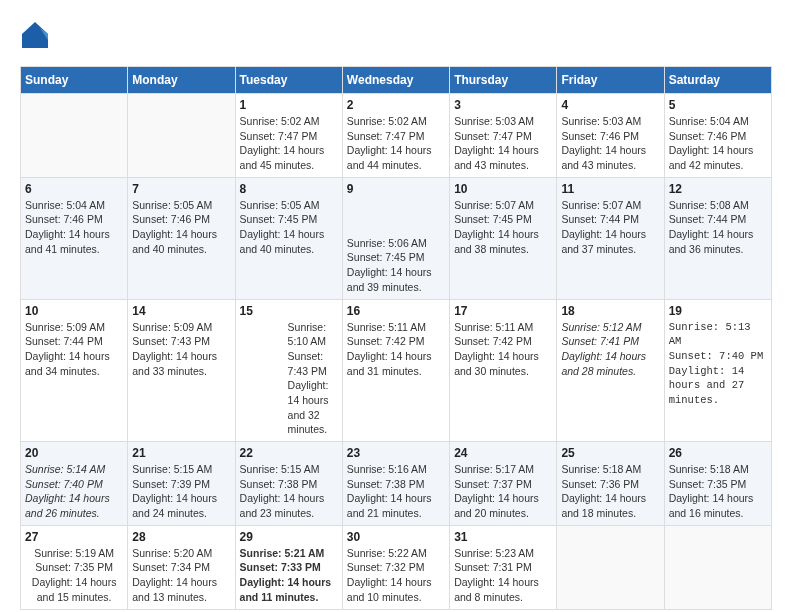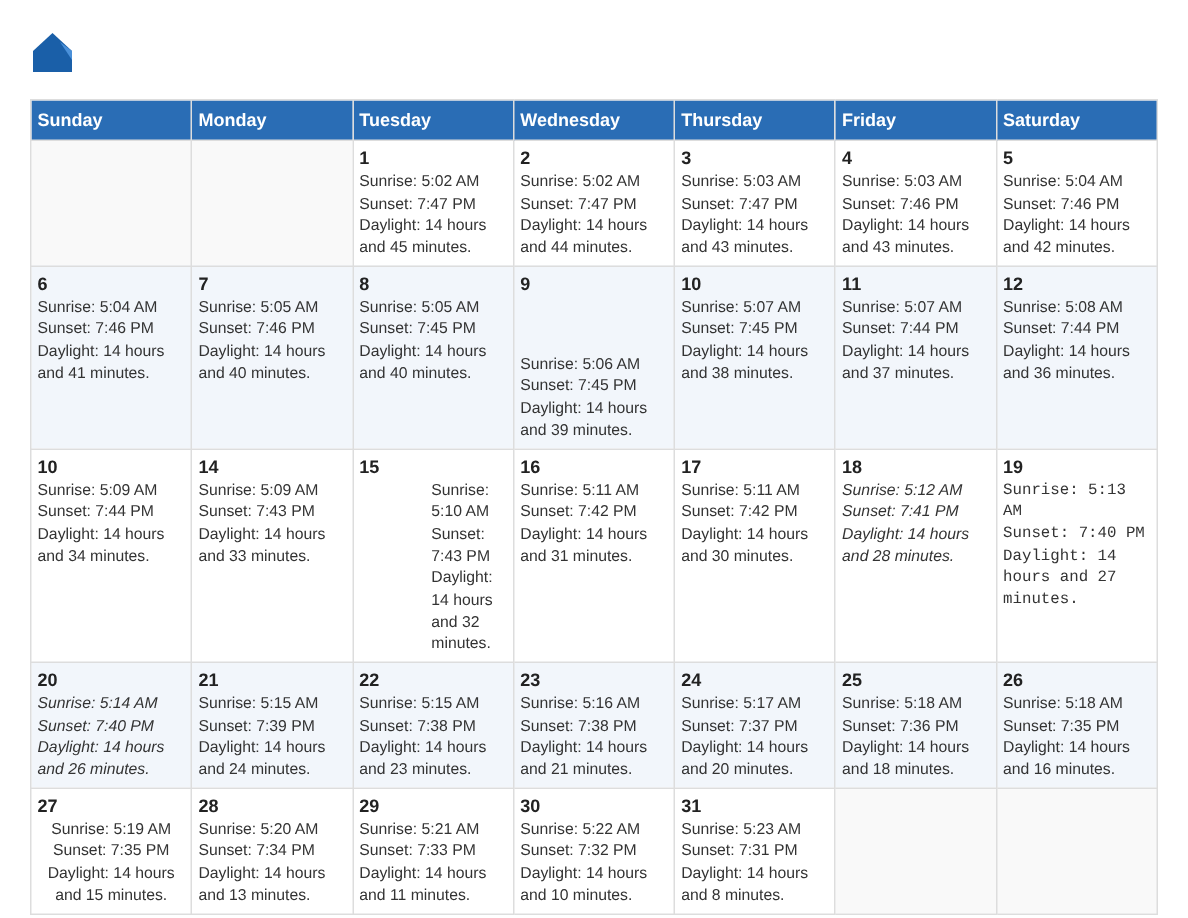--- a/index.html
+++ b/index.html
@@ -296,21 +296,21 @@
 Daylight: 14 hours and 15 minutes.</div>
         </td>
         <td>
           <span class="day-number">28</span>
           <div class="day-info" style="white-space: pre-line;">Sunrise: 5:20 AM
 Sunset: 7:34 PM
 Daylight: 14 hours and 13 minutes.</div>
         </td>
         <td>
           <span class="day-number">29</span>
-          <div class="day-info" style="white-space: pre-line;">Sunrise: 5:21 AM
+          <div class="day-info" style="white-space: pre-line; font-weight: bold;">Sunrise: 5:21 AM
 Sunset: 7:33 PM
 Daylight: 14 hours and 11 minutes.</div>
         </td>
         <td>
           <span class="day-number">30</span>
           <div class="day-info" style="white-space: pre-line;">Sunrise: 5:22 AM
 Sunset: 7:32 PM
 Daylight: 14 hours and 10 minutes.</div>
         </td>
         <td>

